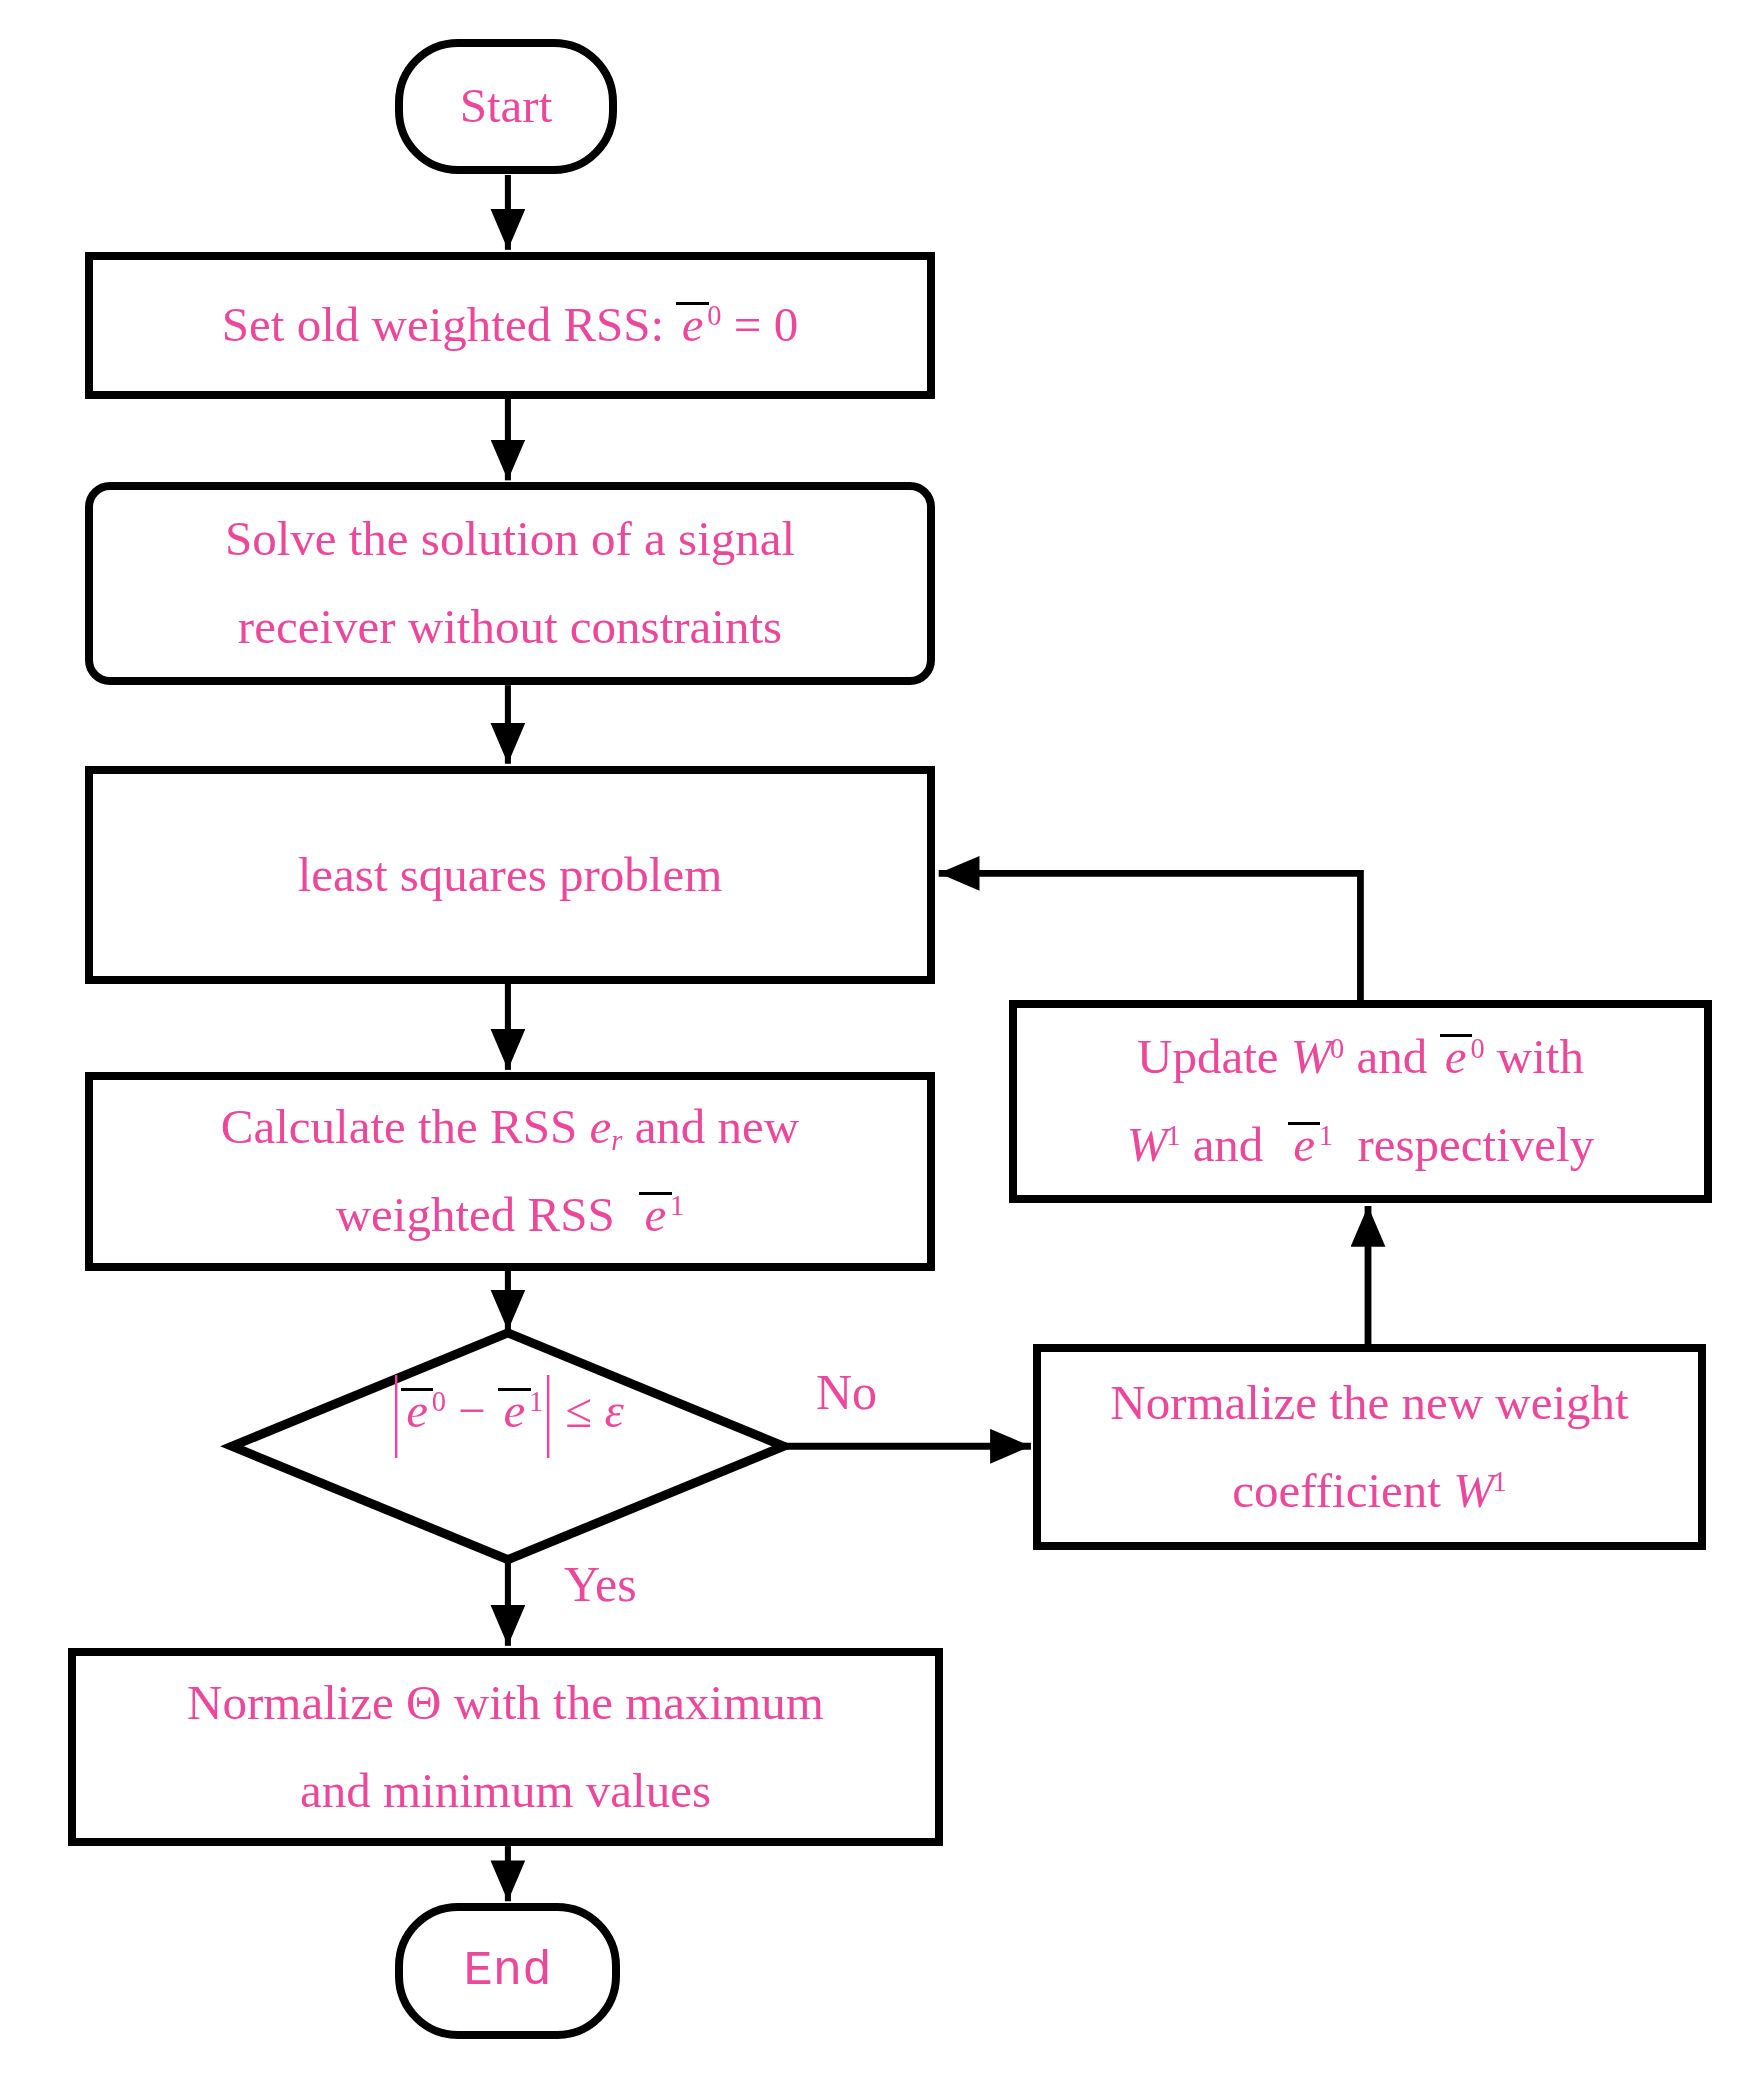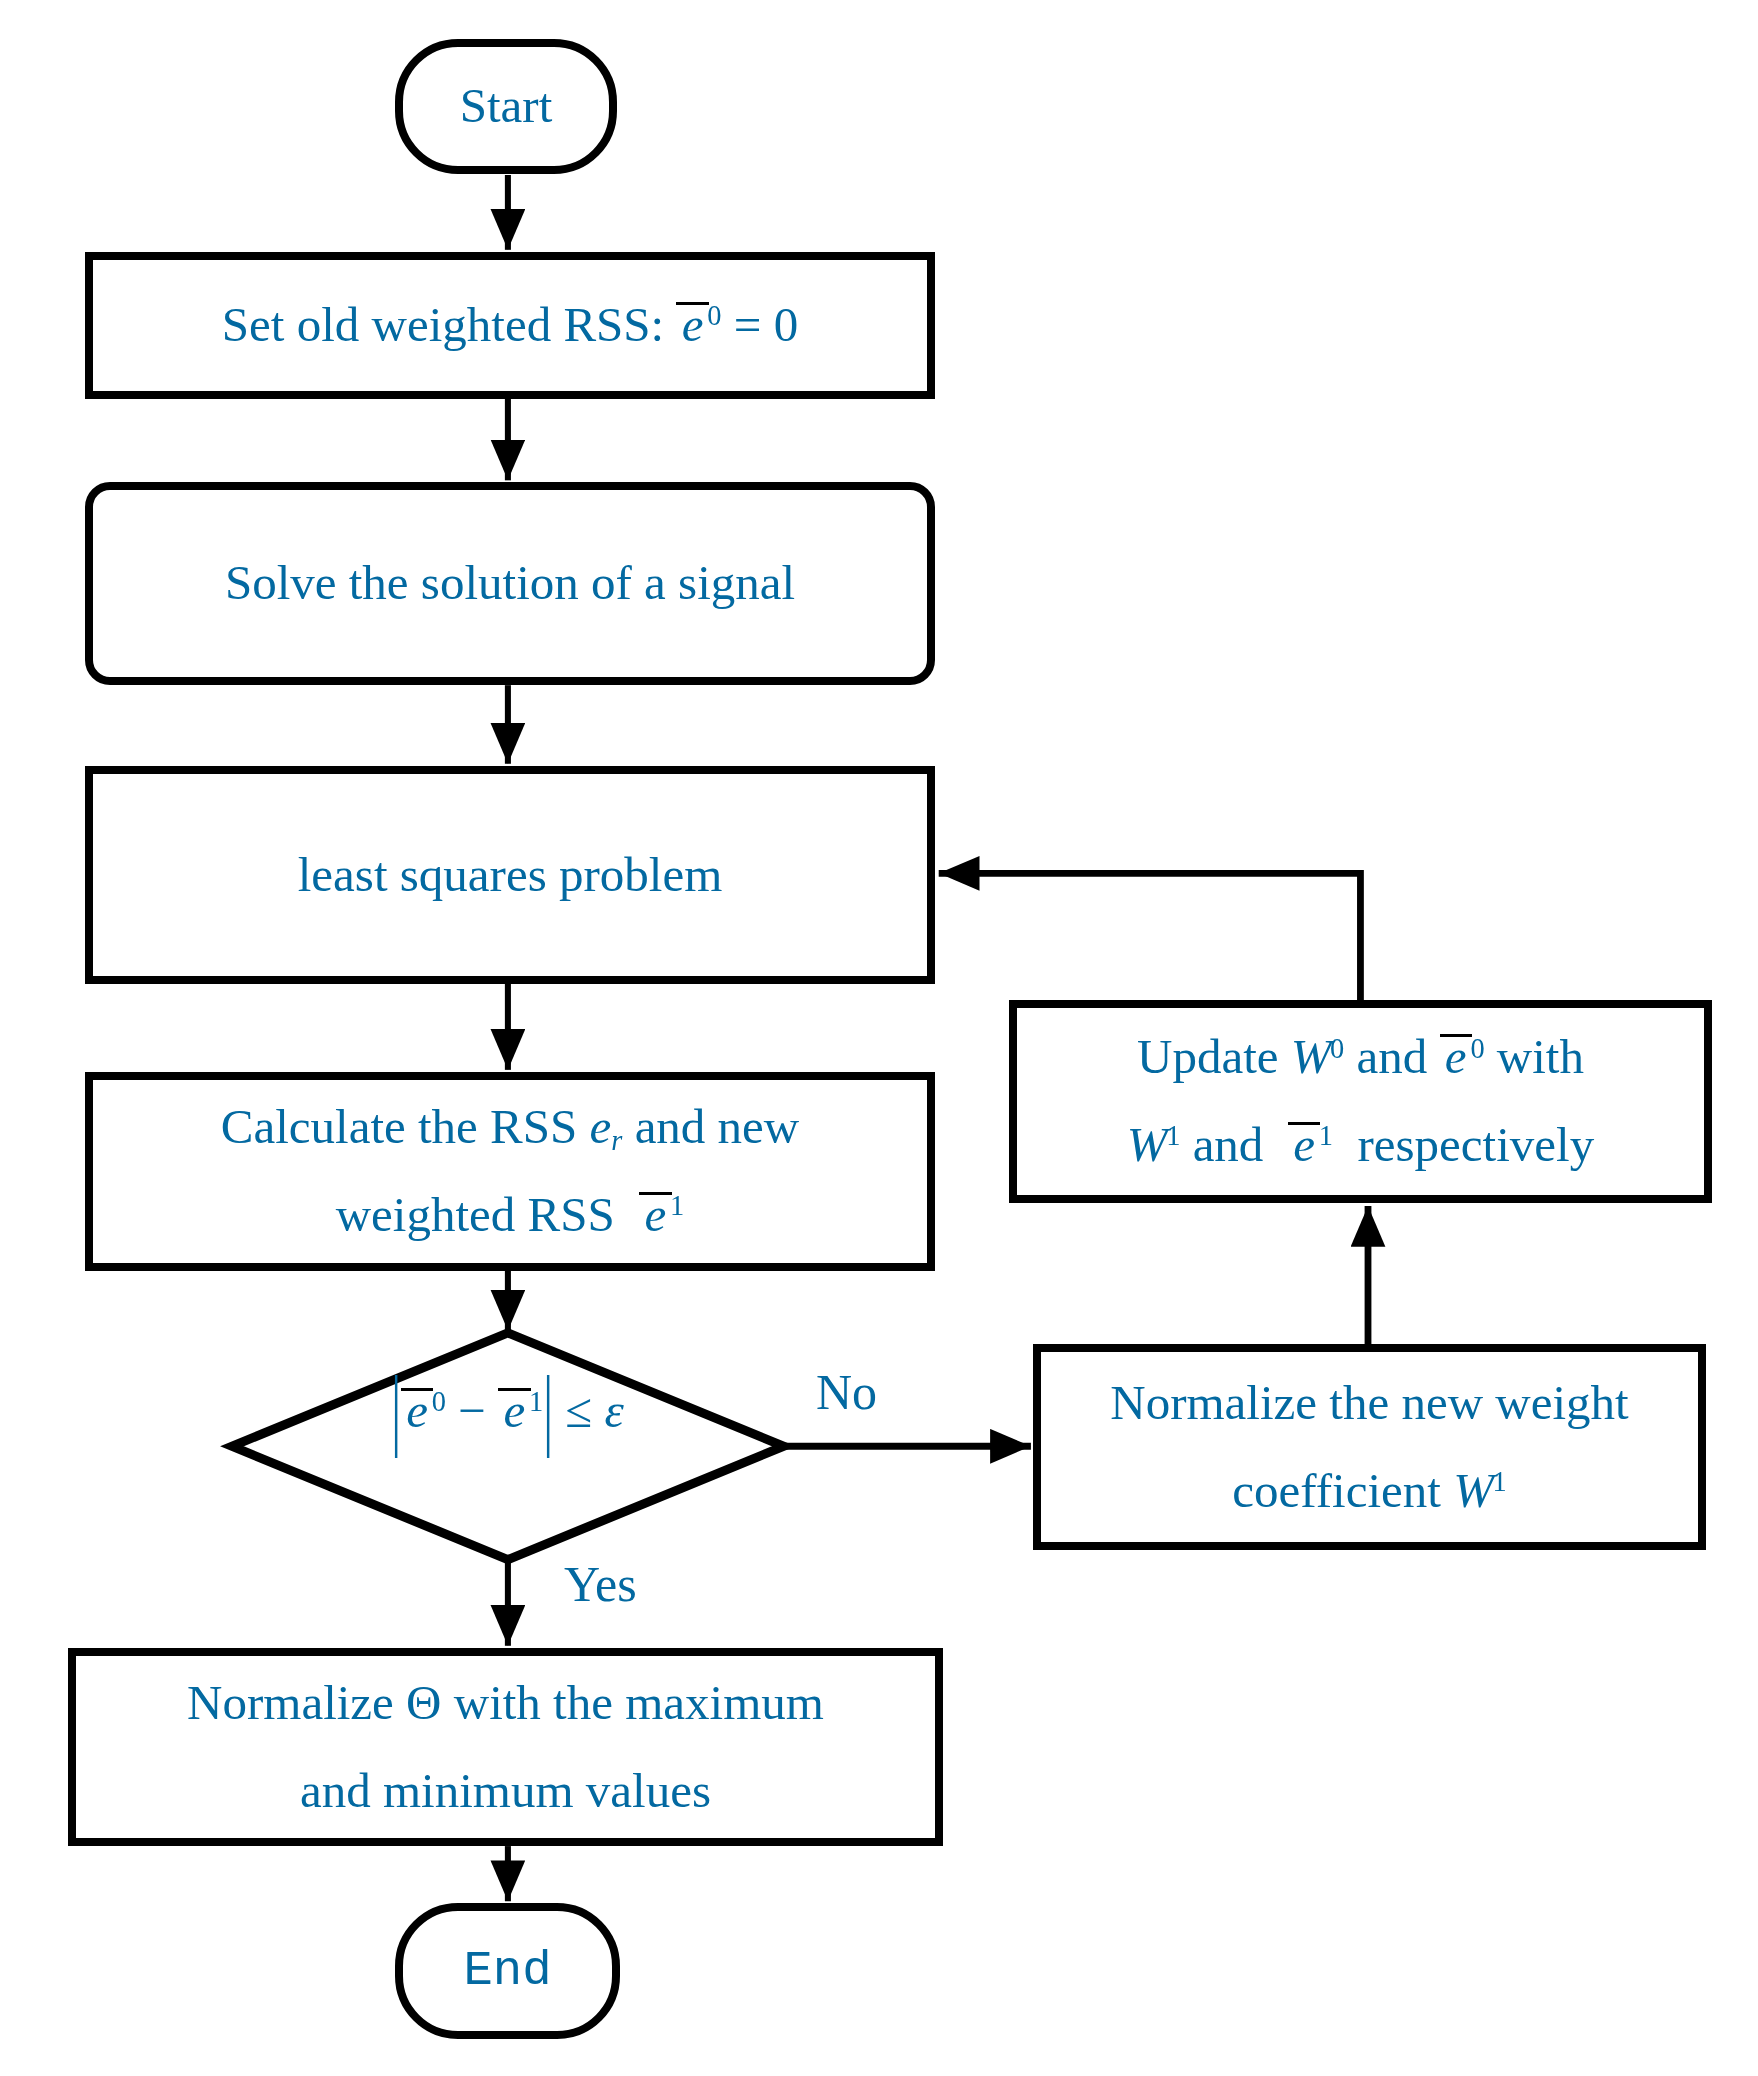--- a/index.html
+++ b/index.html
@@ -6,21 +6,21 @@
     margin: 0;
     padding: 0;
     background: #ffffff;
   }
   .canvas {
     position: relative;
     width: 1546px;
     height: 2077px;
     background: #ffffff;
     font-family: "Liberation Serif", "DejaVu Serif", serif;
-    color: #0369a1;
+    color: #ec4899;
     padding-left: 32px;
   }
   svg.edges {
     position: absolute;
     left: 0; top: 0;
     width: 1758px; height: 2077px;
   }
   .node {
     position: absolute;
     box-sizing: border-box;
@@ -108,20 +108,21 @@
   <div class="node terminator" style="left:395px; top:39px; width:222px; height:135px;">
     <div class="line">Start</div>
   </div>
 
   <div class="node" style="left:85px; top:252px; width:850px; height:147px;">
     <div class="line">Set old weighted RSS: <span class="ov">e</span><sup>0</sup> = 0</div>
   </div>
 
   <div class="node" style="left:85px; top:482px; width:850px; height:203px;border-radius:25px;">
     <div class="line">Solve the solution of a signal</div>
+    <div class="line">receiver without constraints</div>
   </div>
 
   <div class="node" style="left:85px; top:766px; width:850px; height:218px;">
     <div class="line">least squares problem</div>
   </div>
 
   <div class="node" style="left:85px; top:1072px; width:850px; height:199px;">
     <div class="line">Calculate the RSS <i>e</i><sub>r</sub> and new</div>
     <div class="line">weighted RSS  <span class="ov">e</span><sup>1</sup></div>
   </div>

